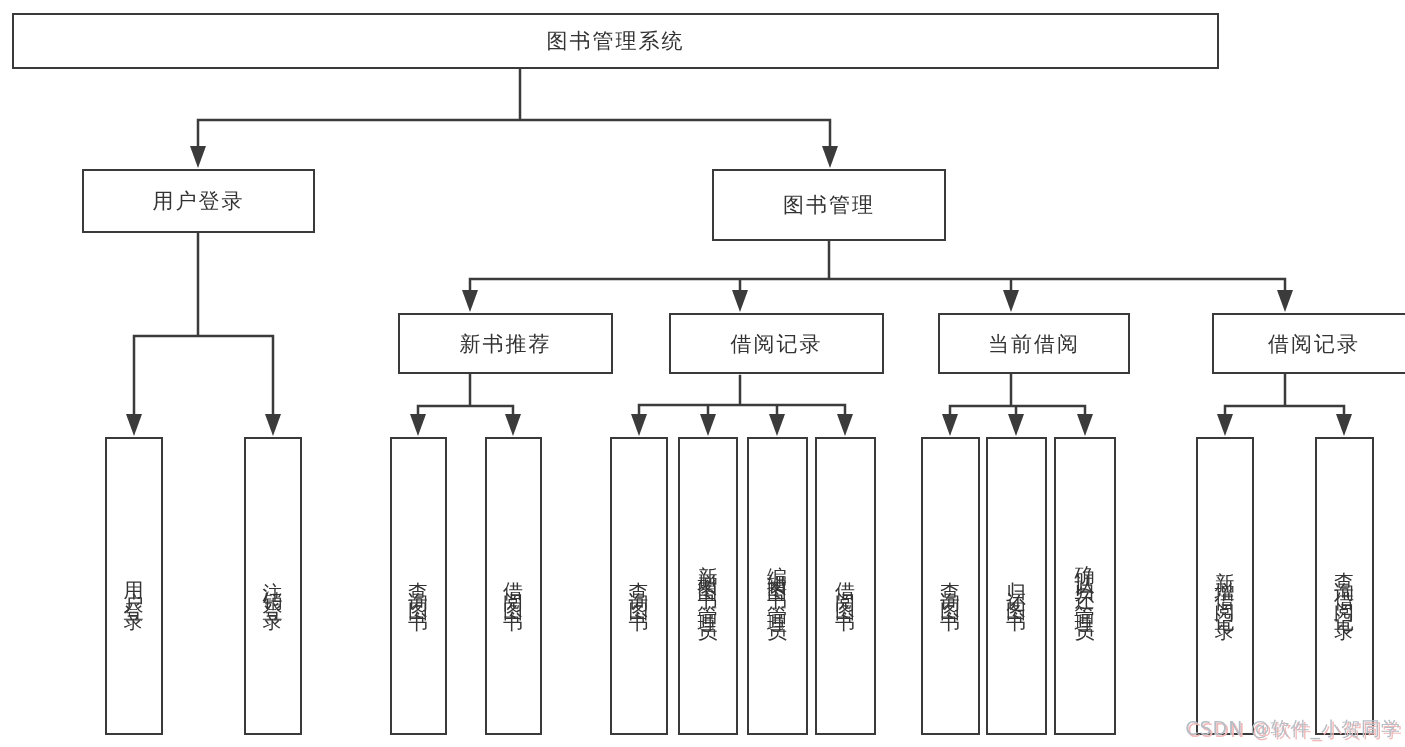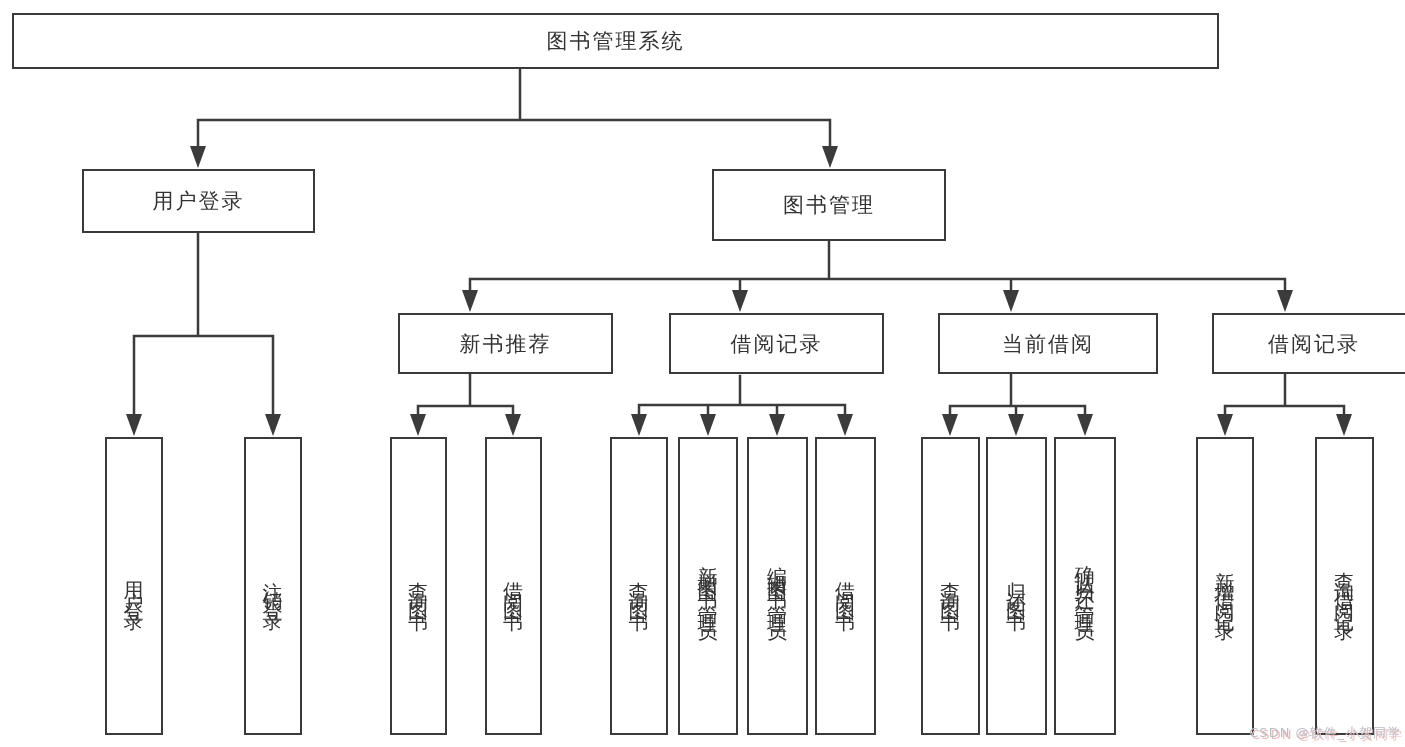--- a/index.html
+++ b/index.html
@@ -30,21 +30,21 @@
     text-orientation:mixed;
     font-size:20px;
     letter-spacing:10px;
     line-height:1;
     display:flex;align-items:center;justify-content:center;
   }
   .vbox.long{letter-spacing:8px;}
   #watermark{
     position:absolute;
     right:4px;bottom:5px;
-    font-size:13px;
+    font-size:19px;
     letter-spacing:1px;
     color:#b7bdc5;
     text-shadow:2px 2px 0 #f2b9b9;
     z-index:5;
     white-space:nowrap;
   }
 </style>
 </head>
 <body>
 
@@ -97,21 +97,21 @@
     </g>
   </svg>
 
   <div class="box" style="left:12px;top:13px;width:1207px;height:56px;">图书管理系统</div>
 
   <div class="box" style="left:82px;top:169px;width:233px;height:64px;">用户登录</div>
   <div class="box" style="left:712px;top:169px;width:234px;height:72px;">图书管理</div>
 
   <div class="box hbox" style="left:362px;width:215px;">新书推荐</div>
   <div class="box hbox" style="left:633px;width:215px;">借阅记录</div>
-  <div class="box hbox" style="left:902px;width:220px;">当前借阅</div>
+  <div class="box hbox" style="left:902px;width:192px;">当前借阅</div>
   <div class="box hbox" style="left:1176px;width:204px;">借阅记录</div>
 
   <div class="box vbox" style="left:105px;width:58px;">用户登录</div>
   <div class="box vbox" style="left:244px;width:58px;">注销登录</div>
 
   <div class="box vbox" style="left:390px;width:57px;">查询图书</div>
   <div class="box vbox" style="left:485px;width:57px;">借阅图书</div>
 
   <div class="box vbox" style="left:610px;width:58px;">查询图书</div>
   <div class="box vbox long" style="left:678px;width:60px;">新增图书（管理员）</div>

